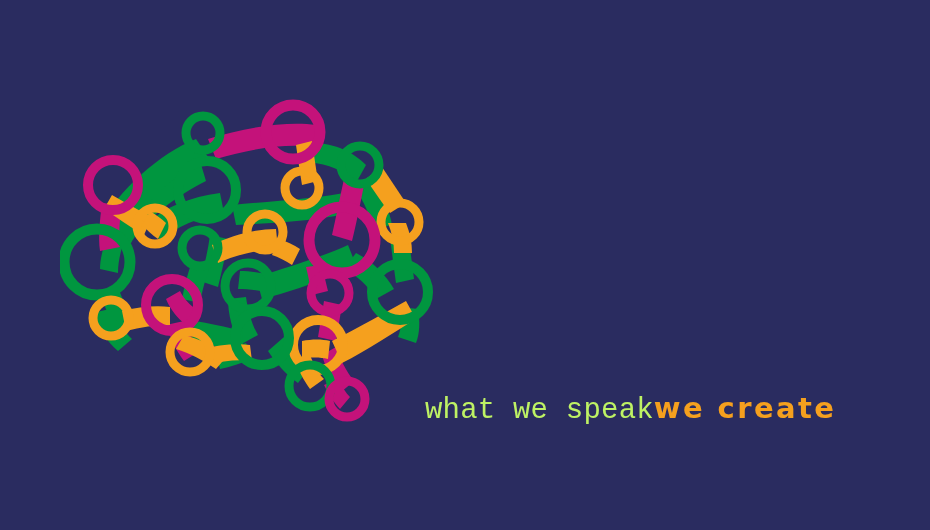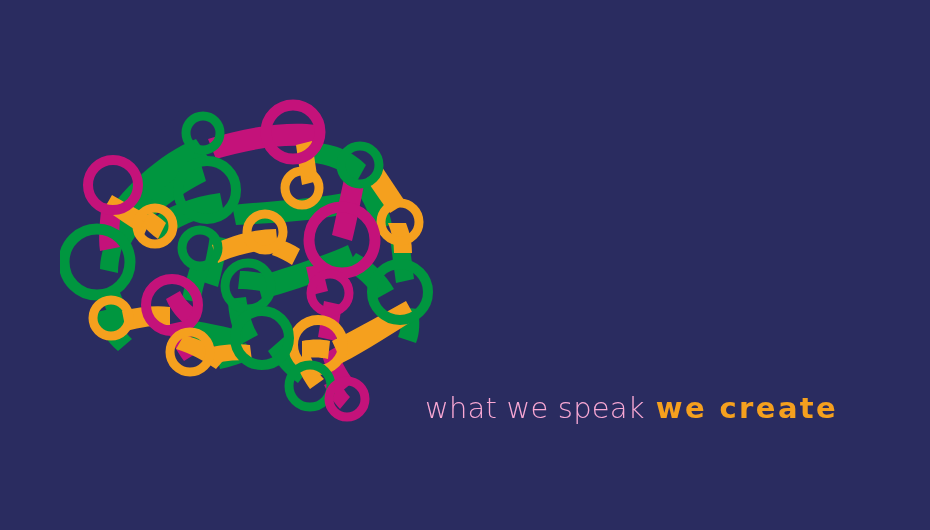--- a/index.html
+++ b/index.html
@@ -39,21 +39,20 @@
     color: #d8d9e4;
     font-weight: 300;
     font-family: "DejaVu Sans", sans-serif;
     letter-spacing: 0.2px;
   }
   .tag-accent {
     color: #f5a01e;
     font-weight: bold;
     font-family: "DejaVu Sans", sans-serif;
     letter-spacing: 2.4px;
-    margin-left: 11px;
   }
 </style>
 </head>
 <body>
 
 <div id="stage" style="background: rgb(42, 44, 96);">
 
   <svg id="logo-svg" viewBox="0 0 380 340" aria-label="brain logo">
     <defs>
       
@@ -174,16 +173,16 @@
       <circle cx="112" cy="210" r="26" stroke="#c4127a" stroke-width="10"></circle>
       <circle cx="258" cy="250" r="25" stroke="#f5a01e" stroke-width="10"></circle>
       <circle cx="202" cy="243" r="27" stroke="#00963f" stroke-width="10"></circle>
       <circle cx="130" cy="257" r="20" stroke="#f5a01e" stroke-width="9"></circle>
       <circle cx="250" cy="291" r="21" stroke="#00963f" stroke-width="9"></circle>
       <circle cx="287" cy="304" r="18" stroke="#c4127a" stroke-width="9"></circle>
     </g>
   </svg>
 
   <div id="tagline">
-    <span class="tag-light" style="color: #f9a8d4;">what we speak</span><span class="tag-accent" style="color: rgb(245, 160, 30);">we create</span>
+    <span class="tag-light" style="color: #bef264; font-family: Liberation Mono, monospace;">what we speak</span><span class="tag-accent" style="color: rgb(245, 160, 30);">we create</span>
   </div>
 
 </div>
 
 </body></html>

